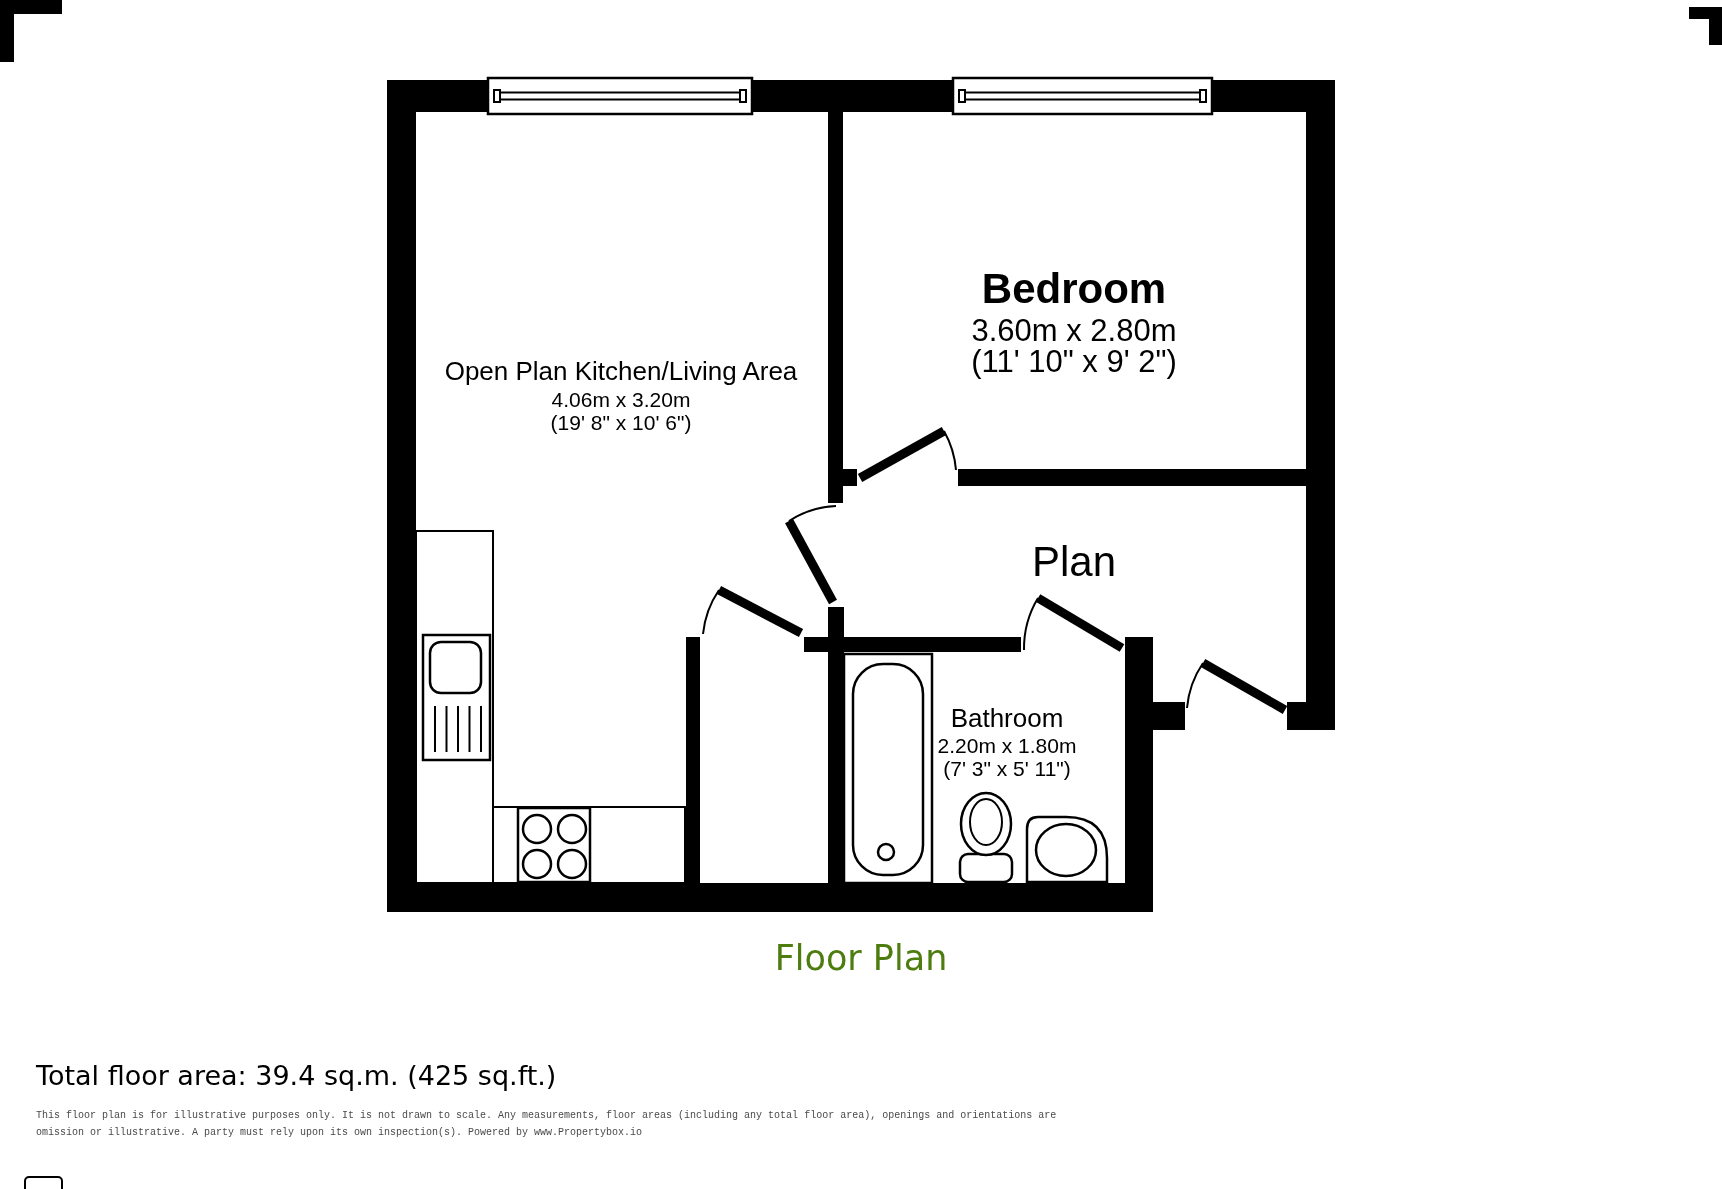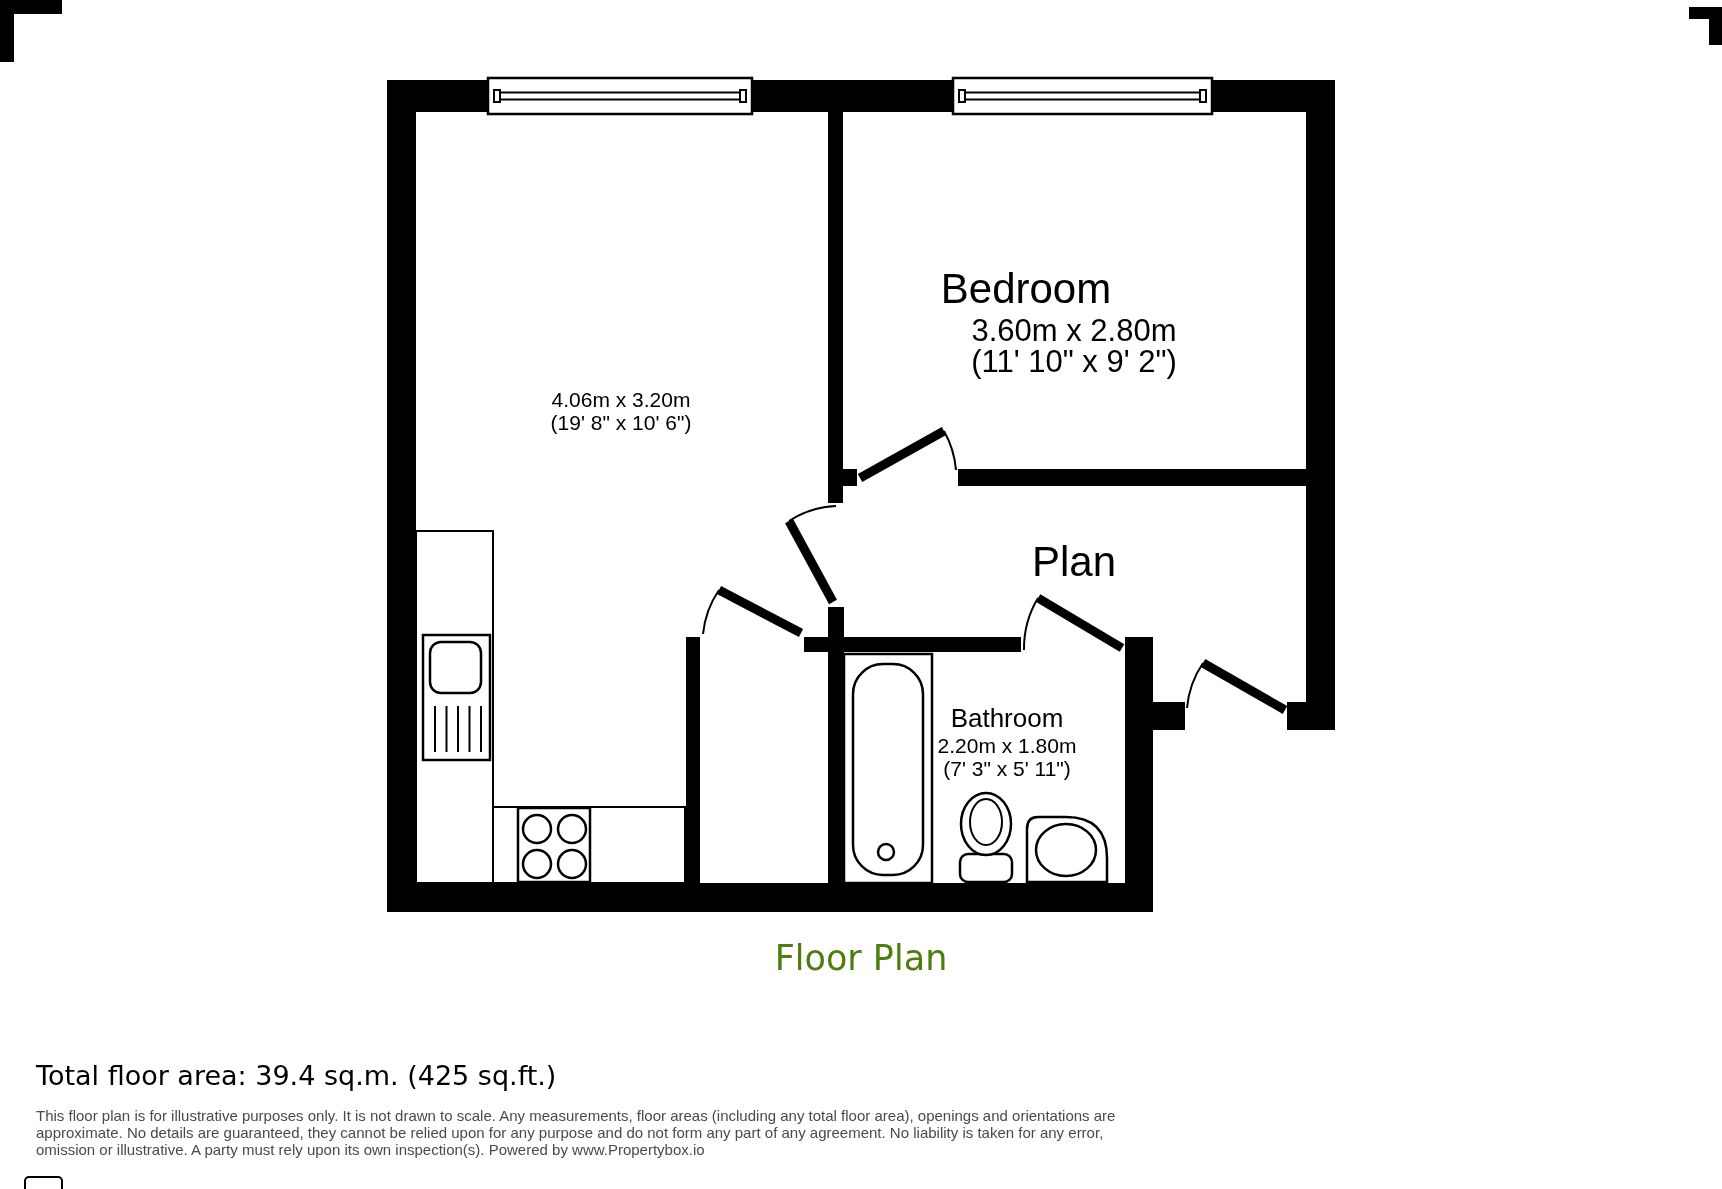--- a/index.html
+++ b/index.html
@@ -11,22 +11,22 @@
   .room-name-big{font-size:42px;}
   .room-name-small{font-size:26px;}
   .dims-big{font-size:31px;}
   .dims-mid{font-size:21px;}
   .caption{position:absolute;transform:translateX(-50%);text-align:center;white-space:nowrap;
            font-family:"DejaVu Sans", sans-serif;color:#4d7c0f;line-height:1.15;}
   #caption-title{font-size:35px;}
   #caption-subtitle{font-size:21px;}
   #total-area{position:absolute;left:36px;top:1060px;font-family:"DejaVu Sans", sans-serif;
               font-size:27px;color:#000;white-space:nowrap;line-height:1.2;}
-  #disclaimer{position:absolute;left:36px;top:1108px;font-family:Liberation Sans, sans-serif;
-              font-size:15px;line-height:16.8px;white-space:nowrap;}
+  #disclaimer{position:absolute;left:36px;top:1108px;font-family:Liberation Mono, monospace;
+              font-size:10px;line-height:16.8px;white-space:nowrap;}
 </style>
 </head>
 <body>
 
 <div id="stage" style="background: rgb(255, 255, 255);">
 
   <svg id="plan-svg" width="1722" height="1189" viewBox="0 0 1722 1189">
 
     <g fill="#000">
       <rect x="0" y="0" width="14" height="62"></rect>
@@ -129,35 +129,35 @@
     <g stroke="#000" fill="none">
       <line x1="1122" y1="648" x2="1038" y2="598" stroke-width="9"></line>
       <path d="M1038,598 A98,98 0 0 0 1024,650" stroke-width="2"></path>
     </g>
     <g stroke="#000" fill="none">
       <line x1="1285" y1="710" x2="1203" y2="663" stroke-width="9"></line>
       <path d="M1203,663 A95,95 0 0 0 1187,708" stroke-width="2"></path>
     </g>
   </svg>
 
+  <div class="label room-name-small" style="left:621px;top:356px;">Open Plan Kitchen/Living Area</div>
   <div class="label dims-mid" style="left:621px;top:387px;">4.06m x 3.20m</div>
   <div class="label dims-mid" style="left:621px;top:410px;">(19' 8" x 10' 6")</div>
 
-  <div class="label room-name-big" style="left:1026px;top:264px;">Bedroom</div>
+  <div class="label room-name-big" style="left:1074px;top:264px;font-weight:bold;">Bedroom</div>
   <div class="label dims-big" style="left:1074px;top:312px;text-align:right;">3.60m x 2.80m</div>
   <div class="label dims-big" style="left:1074px;top:343px;">(11' 10" x 9' 2")</div>
 
   <div class="label room-name-big" style="left:1074px;top:537px;">Plan</div>
 
   <div class="label room-name-small" style="left:1007px;top:703px;">Bathroom</div>
   <div class="label dims-mid" style="left:1007px;top:733px;">2.20m x 1.80m</div>
   <div class="label dims-mid" style="left:1007px;top:756px;">(7' 3" x 5' 11")</div>
 
   <div id="caption-title" class="caption" style="left:861px;top:938px;">Floor Plan</div>
 
   <div id="total-area">Total floor area: 39.4 sq.m. (425 sq.ft.)</div>
   <div id="disclaimer" style="color: rgb(74, 74, 74);">
     <div>This floor plan is for illustrative purposes only. It is not drawn to scale. Any measurements, floor areas (including any total floor area), openings and orientations are</div>
-    <div>approximate. No details are guaranteed, they cannot be relied upon for any purpose and do not form any part of any agreement. No liability is taken for any error,</div>
     <div>omission or illustrative. A party must rely upon its own inspection(s). Powered by www.Propertybox.io</div>
   </div>
 
 </div>
 
 </body></html>

